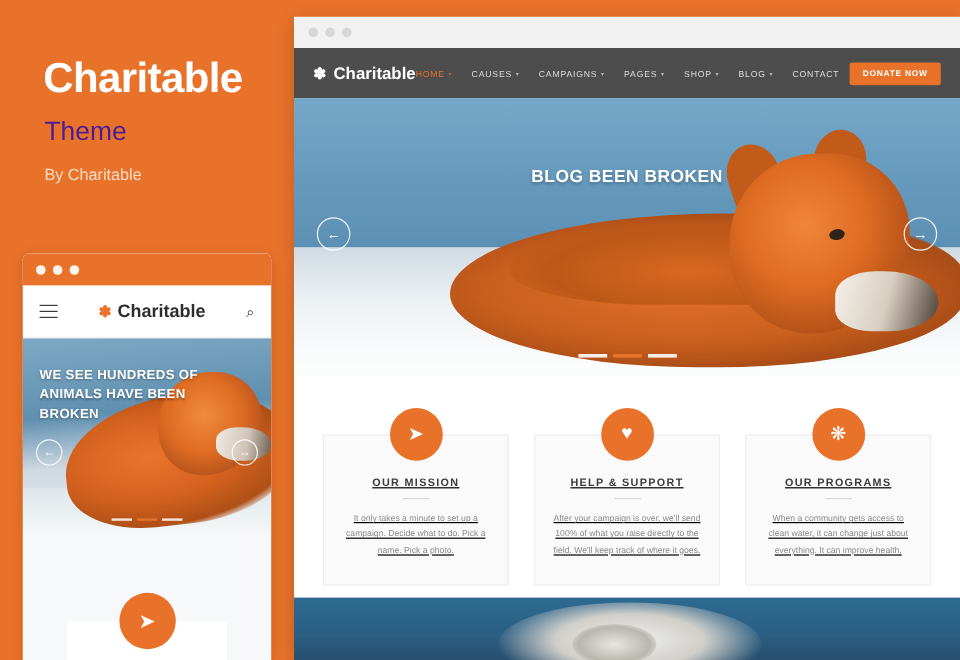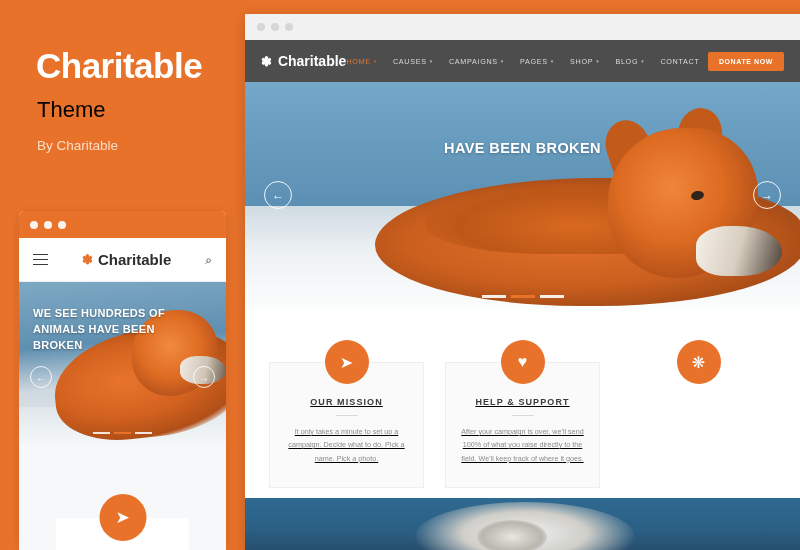--- a/index.html
+++ b/index.html
@@ -15,21 +15,21 @@
     position: absolute; left: 0; top: 0; width: 245px; height: 550px;
     background: #e8722a;
   }
   .promo-title {
     position: absolute; left: 36px; top: 48px;
     font-size: 35px; font-weight: bold; color: #ffffff;
     letter-spacing: -0.5px; line-height: 1;
   }
   .promo-sub {
     position: absolute; left: 37px; top: 97px;
-    font-size: 22px; color: #000000; font-weight: normal;
+    font-size: 22px; color: #4c1d95; font-weight: normal;
   }
   .promo-by {
     position: absolute; left: 37px; top: 138px;
     font-size: 13.5px; color: #fbdcc6;
   }
 
   
   .mobile {
     position: absolute; left: 19px; top: 211px; width: 207px; height: 339px;
     background: #ffffff;
@@ -308,21 +308,21 @@
     <div class="sky-band"></div>
     <div class="snow-d"></div>
     <div class="fox-body"></div>
     <div class="fox-back"></div>
     <div class="ear l"></div>
     <div class="ear r"></div>
     <div class="fox-head-d"></div>
     <div class="snout-d"></div>
     <div class="eye"></div>
     <div class="hero-text">
-      <div>HAVE BEEN BROKEN</div>
+      <div>BLOG BEEN BROKEN</div>
     </div>
     <div class="d-arrow left">←</div>
     <div class="d-arrow right">→</div>
     <div class="d-dots">
       <i></i>
       <i class="active"></i>
       <i></i>
     </div>
   </div>
 
@@ -338,20 +338,25 @@
     <div class="feature">
       <div class="f-icon">♥</div>
       <div class="f-card">
         <div class="f-title">HELP &amp; SUPPORT</div>
         <div class="f-sep"></div>
         <div class="f-text">After your campaign is over, we'll send 100% of what you raise directly to the field. We'll keep track of where it goes.</div>
       </div>
     </div>
     <div class="feature">
       <div class="f-icon">❋</div>
+      <div class="f-card">
+        <div class="f-title">OUR PROGRAMS</div>
+        <div class="f-sep"></div>
+        <div class="f-text">When a community gets access to clean water, it can change just about everything. It can improve health,</div>
+      </div>
     </div>
   </div>
 
   <div class="d-bottom">
     <div class="b-fox"></div>
     <div class="b-snout"></div>
   </div>
 </div>
 
 </body></html>

